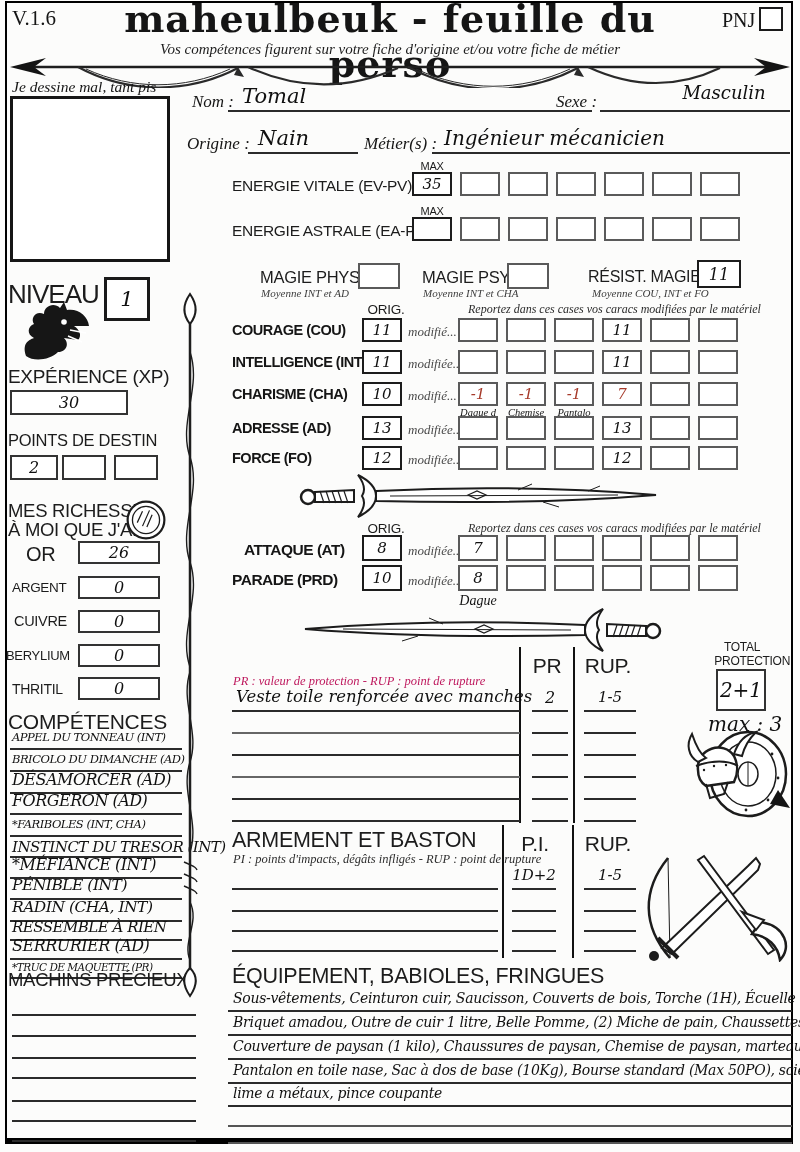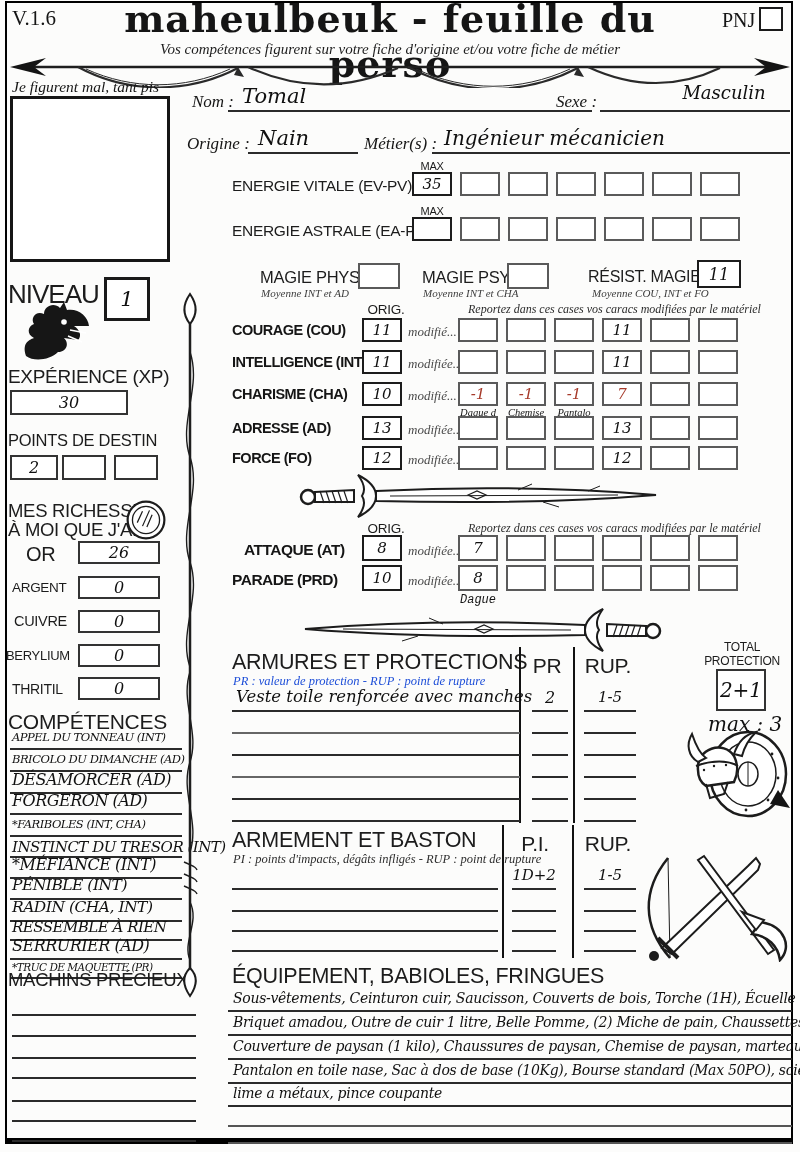--- a/index.html
+++ b/index.html
@@ -50,21 +50,21 @@
     <polygon points="782,11 746,2 758,11 746,20" fill="#141414"></polygon>
     <path d="M70 11 C120 38 180 38 230 12" fill="none" stroke="#2a2a2a" stroke-width="2"></path>
     <path d="M78 13 C124 34 176 34 222 13" fill="none" stroke="#2a2a2a" stroke-width="1"></path>
     <path d="M240 11 C290 34 340 34 390 12" fill="none" stroke="#2a2a2a" stroke-width="2"></path>
     <path d="M400 11 C455 40 515 40 570 12" fill="none" stroke="#2a2a2a" stroke-width="2"></path>
     <path d="M408 13 C458 36 512 36 562 13" fill="none" stroke="#2a2a2a" stroke-width="1"></path>
     <path d="M580 11 C625 32 670 32 712 12" fill="none" stroke="#2a2a2a" stroke-width="2"></path>
     <path d="M230 11 l6 10 l-10 -2 z M570 11 l6 10 l-10 -2 z" fill="#2a2a2a"></path>
   </svg>
 
-  <div class="abs serif it" style="left:12px;top:78px;font-size:15.5px;">Je figurent mal, tant pis</div>
+  <div class="abs serif it" style="left:12px;top:78px;font-size:15.5px;">Je dessine mal, tant pis</div>
   <div class="abs" style="left:10px;top:96px;width:160px;height:166px;border:3px solid #161616;background:#fff;box-sizing:border-box;"></div>
 
   <span class="abs serif it" style="left:192px;top:92px;font-size:17px;">Nom :</span>
   <div class="line" style="left:228px;top:110px;width:364px;"></div>
   <span class="abs hw" style="left:242px;top:84px;font-size:21px;">Tomal</span>
   <span class="abs serif it" style="left:556px;top:92px;font-size:17px;">Sexe :</span>
   <div class="line" style="left:600px;top:110px;width:190px;"></div>
   <span class="abs hw ctr" style="left:629px;top:82px;width:190px;font-size:18px;">Masculin</span>
 
   <span class="abs serif it" style="left:187px;top:134px;font-size:17px;">Origine :</span>
@@ -318,37 +318,36 @@
     </div>
   <div class="box sbx c3 rG" style="height:26px;">
       <span class="hw bv"></span>
     </div>
   <div class="box sbx c4 rG" style="height:26px;">
       <span class="hw bv"></span>
     </div>
   <div class="box sbx c5 rG" style="height:26px;">
       <span class="hw bv"></span>
     </div>
-  <span class="abs serif it ctr" style="left:456px;top:593px;width:44px;font-size:12px;font-family:Liberation Mono, monospace;">Dague</span>
+  <span class="abs serif it ctr" style="left:456px;top:593px;width:44px;font-size:14px;">Dague</span>
 
   <svg class="abs" style="left:298px;top:602px;" width="365" height="55" viewBox="0 0 365 55">
     <g transform="translate(365,0) scale(-1,1)">
       <circle cx="10" cy="29" r="7" fill="#fff" stroke="#1c1c1c" stroke-width="2.5"></circle>
       <path d="M17 24 L56 22 L56 34 L17 34 Z" fill="#fff" stroke="#1c1c1c" stroke-width="2"></path>
       <path d="M22 23 L26 35 M28 23 L32 35 M34 23 L38 35 M40 23 L44 35 M46 23 L50 35" stroke="#1c1c1c" stroke-width="1.2"></path>
       <path d="M60 7 C72 13 78 21 78 28 C78 35 72 43 60 49 C66 41 68 34 64 28 C68 22 66 15 60 7 Z" fill="#fff" stroke="#1c1c1c" stroke-width="2"></path>
       <path d="M78 23 C160 19 260 19 358 27 C260 35 160 35 78 33 Z" fill="#fff" stroke="#1c1c1c" stroke-width="2"></path>
       <line x1="92" y1="28" x2="320" y2="27" stroke="#1c1c1c" stroke-width="1"></line>
       <path d="M170 27 l9 -4 l9 4 l-9 4 z" fill="none" stroke="#1c1c1c" stroke-width="1.2"></path>
       <path d="M220 22 l14 -6 M245 34 l16 5" stroke="#1c1c1c" stroke-width="1"></path>
     </g>
   </svg>
 
-  <span class="abs bold" style="left:232px;top:650px;font-size:21.5px;">ARMURES ET PROTECTIONS</span>
-  <span class="abs serif it" style="left:233px;top:674px;font-size:12.5px;color:#1d4ed8;">PR : valeur de protection - RUP : point de rupture</span>
+  <span class="abs serif it" style="left:233px;top:674px;font-size:12.5px;color:#be185d;">PR : valeur de protection - RUP : point de rupture</span>
   <span class="abs bold ctr" style="left:523px;top:654px;width:48px;font-size:21px;">PR</span>
   <span class="abs bold ctr" style="left:577px;top:654px;width:62px;font-size:21px;">RUP.</span>
   <div class="vline" style="left:519px;top:647px;height:176px;"></div>
   <div class="vline" style="left:573px;top:647px;height:176px;"></div>
 
   <span class="abs hw" style="left:236px;top:687px;font-size:16.5px;">Veste toile renforcée avec manches</span>
   <span class="abs hw ctr" style="left:532px;top:688px;width:36px;font-size:16px;">2</span>
   <span class="abs hw ctr" style="left:584px;top:688px;width:52px;font-size:15px;">1-5</span>
 
   <div class="line" style="left:232px;top:710px;width:288px;"></div>
@@ -364,21 +363,21 @@
   <div class="line" style="left:532px;top:798px;width:36px;"></div>
   <div class="line" style="left:532px;top:820px;width:36px;"></div>
   <div class="line" style="left:584px;top:710px;width:52px;"></div>
   <div class="line" style="left:584px;top:732px;width:52px;"></div>
   <div class="line" style="left:584px;top:754px;width:52px;"></div>
   <div class="line" style="left:584px;top:776px;width:52px;"></div>
   <div class="line" style="left:584px;top:798px;width:52px;"></div>
   <div class="line" style="left:584px;top:820px;width:52px;"></div>
 
   <span class="abs bold ctr" style="left:694px;top:640px;width:96px;font-size:12px;">TOTAL</span>
-  <span class="abs bold ctr" style="left:694px;top:654px;width:96px;font-size:12px;">PROTECTION</span>
+  <span class="abs bold ctr" style="left:694px;top:654px;width:96px;font-size:12px;text-align:right;">PROTECTION</span>
   <div class="box" style="left:716px;top:669px;width:50px;height:42px;border:2px solid #333;">
       <span class="hw" style="font-size:20px;">2+1</span>
     </div>
   <span class="abs hw" style="left:708px;top:712px;font-size:20px;">max : 3</span>
   <svg class="abs" style="left:684px;top:726px;" width="108" height="94" viewBox="0 0 108 94">
     <ellipse cx="64" cy="48" rx="38" ry="42" fill="#fff" stroke="#1c1c1c" stroke-width="2.5"></ellipse>
     <ellipse cx="64" cy="48" rx="28" ry="32" fill="none" stroke="#1c1c1c" stroke-width="1.5"></ellipse>
     <ellipse cx="64" cy="48" rx="10" ry="12" fill="none" stroke="#1c1c1c" stroke-width="1.5"></ellipse>
     <line x1="64" y1="36" x2="64" y2="60" stroke="#1c1c1c"></line>
     <circle cx="64" cy="14" r="1.4" fill="#1c1c1c"></circle>

